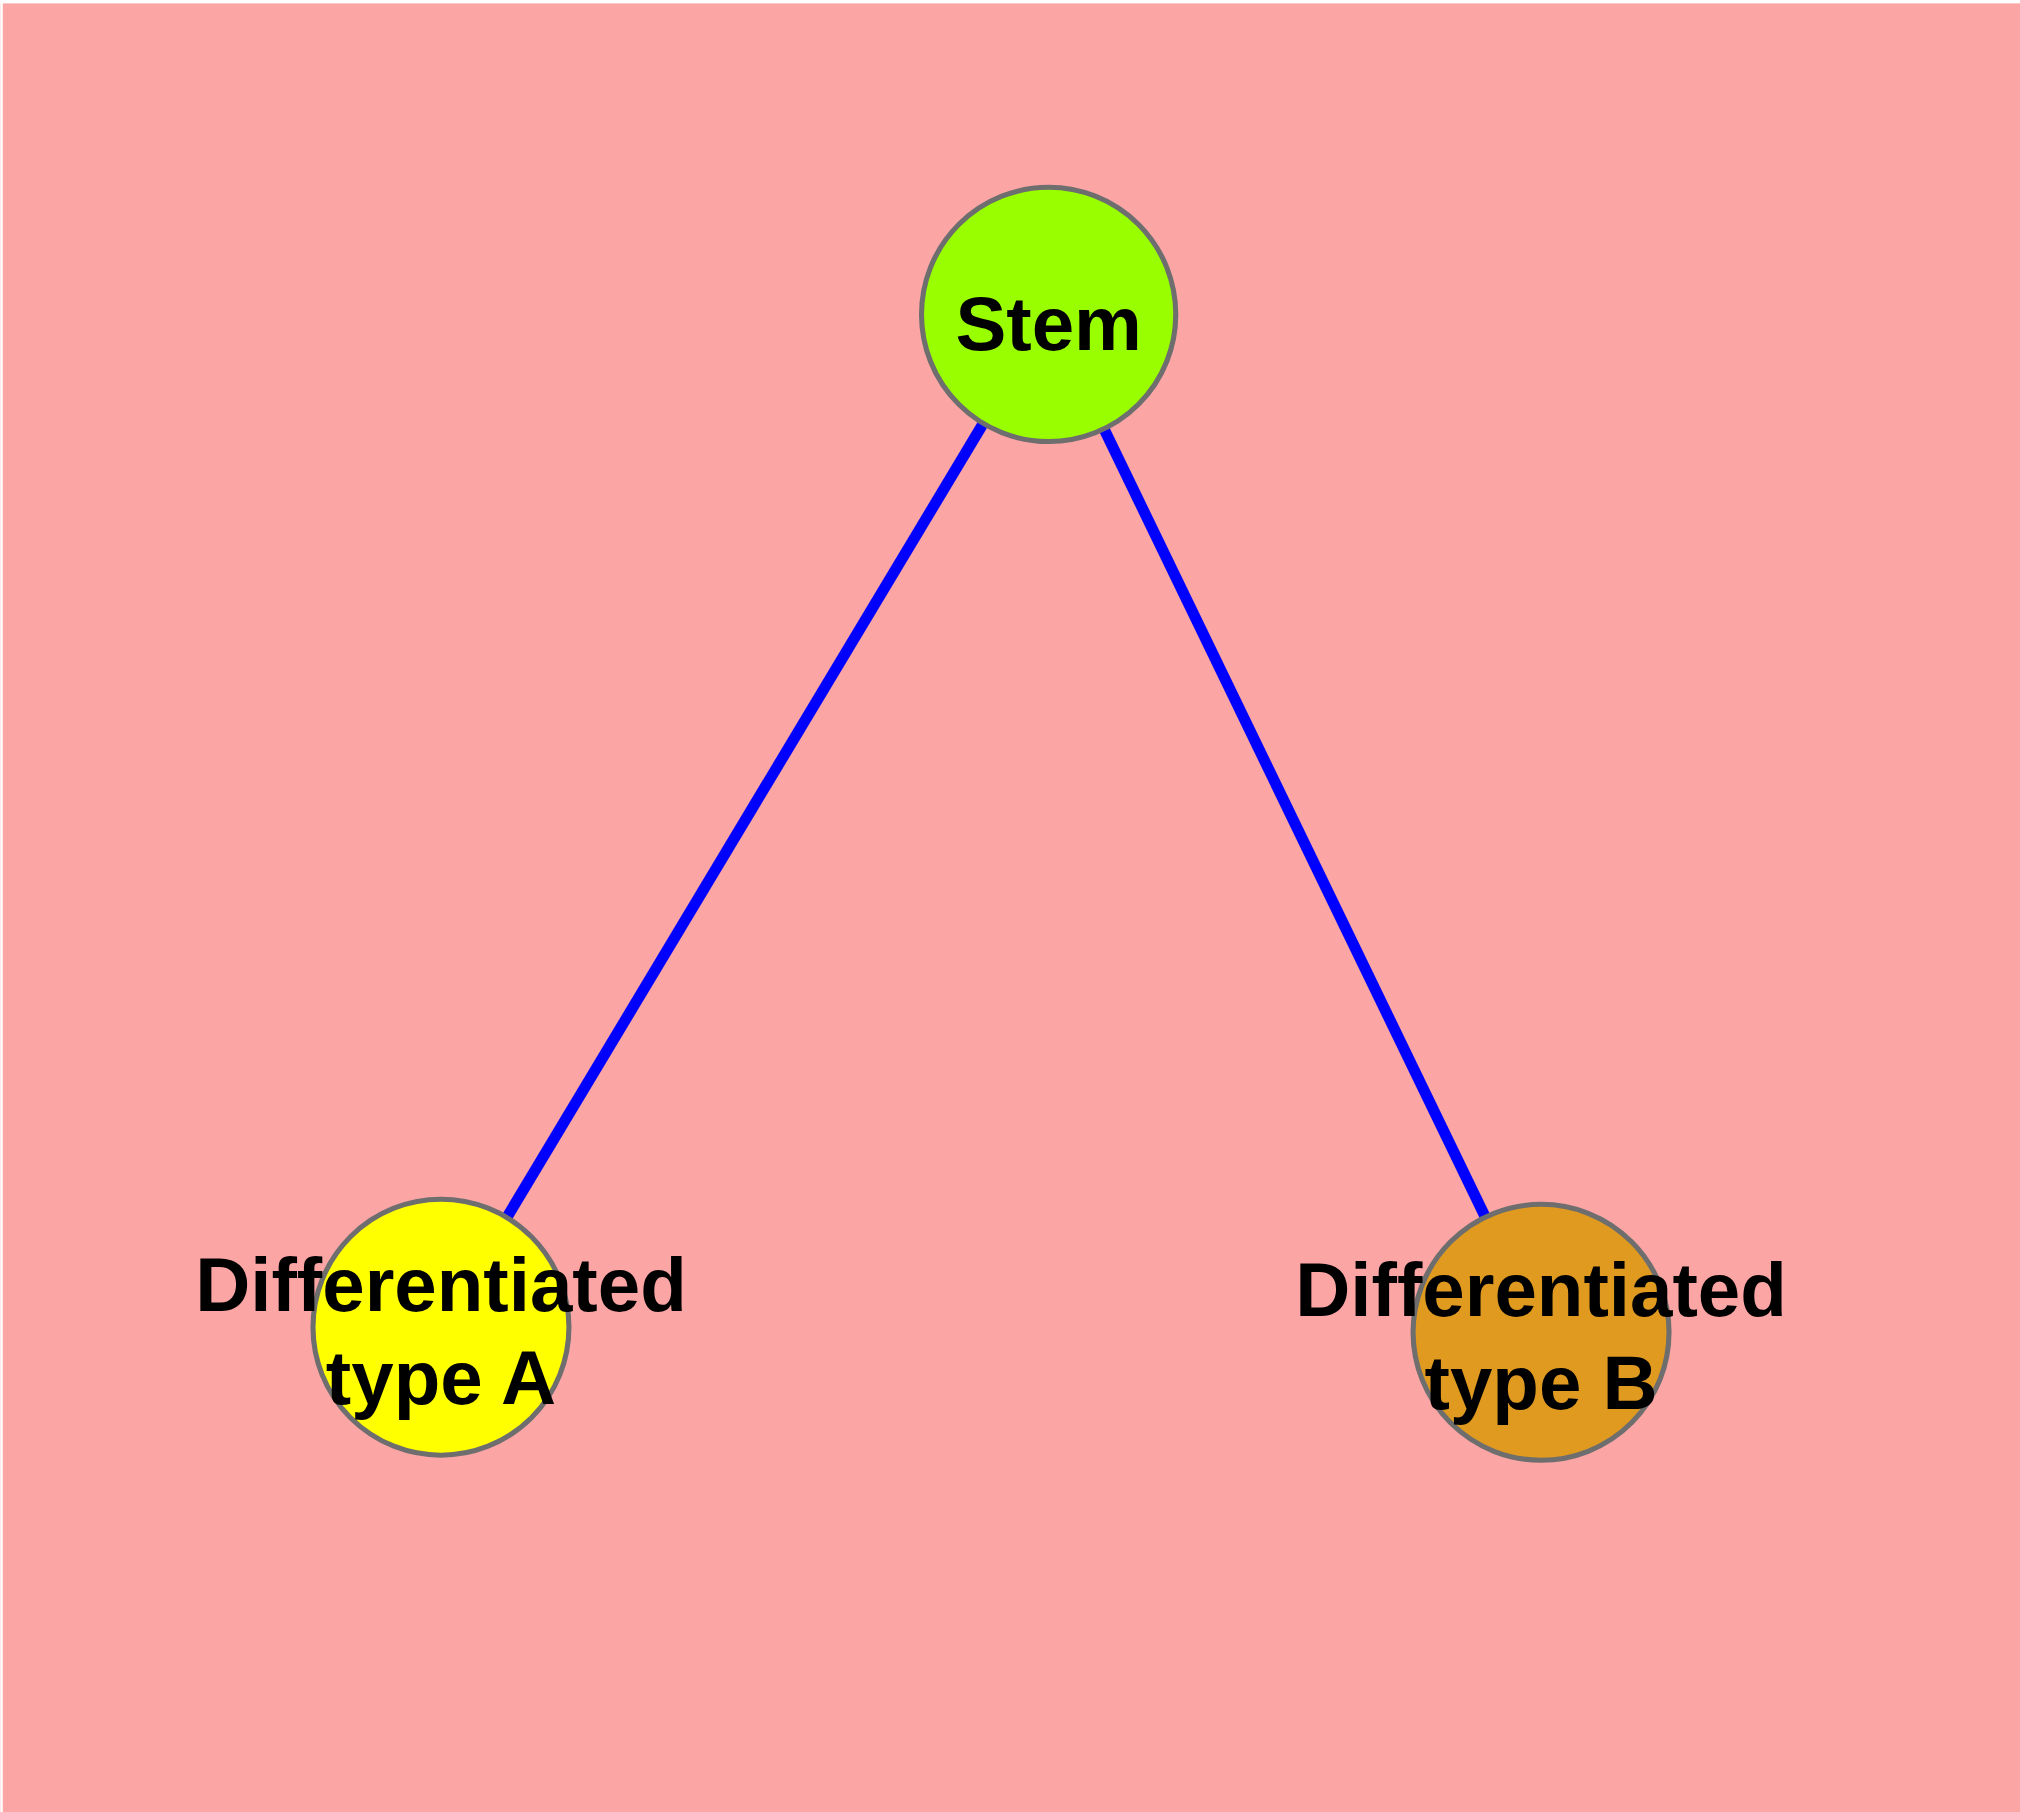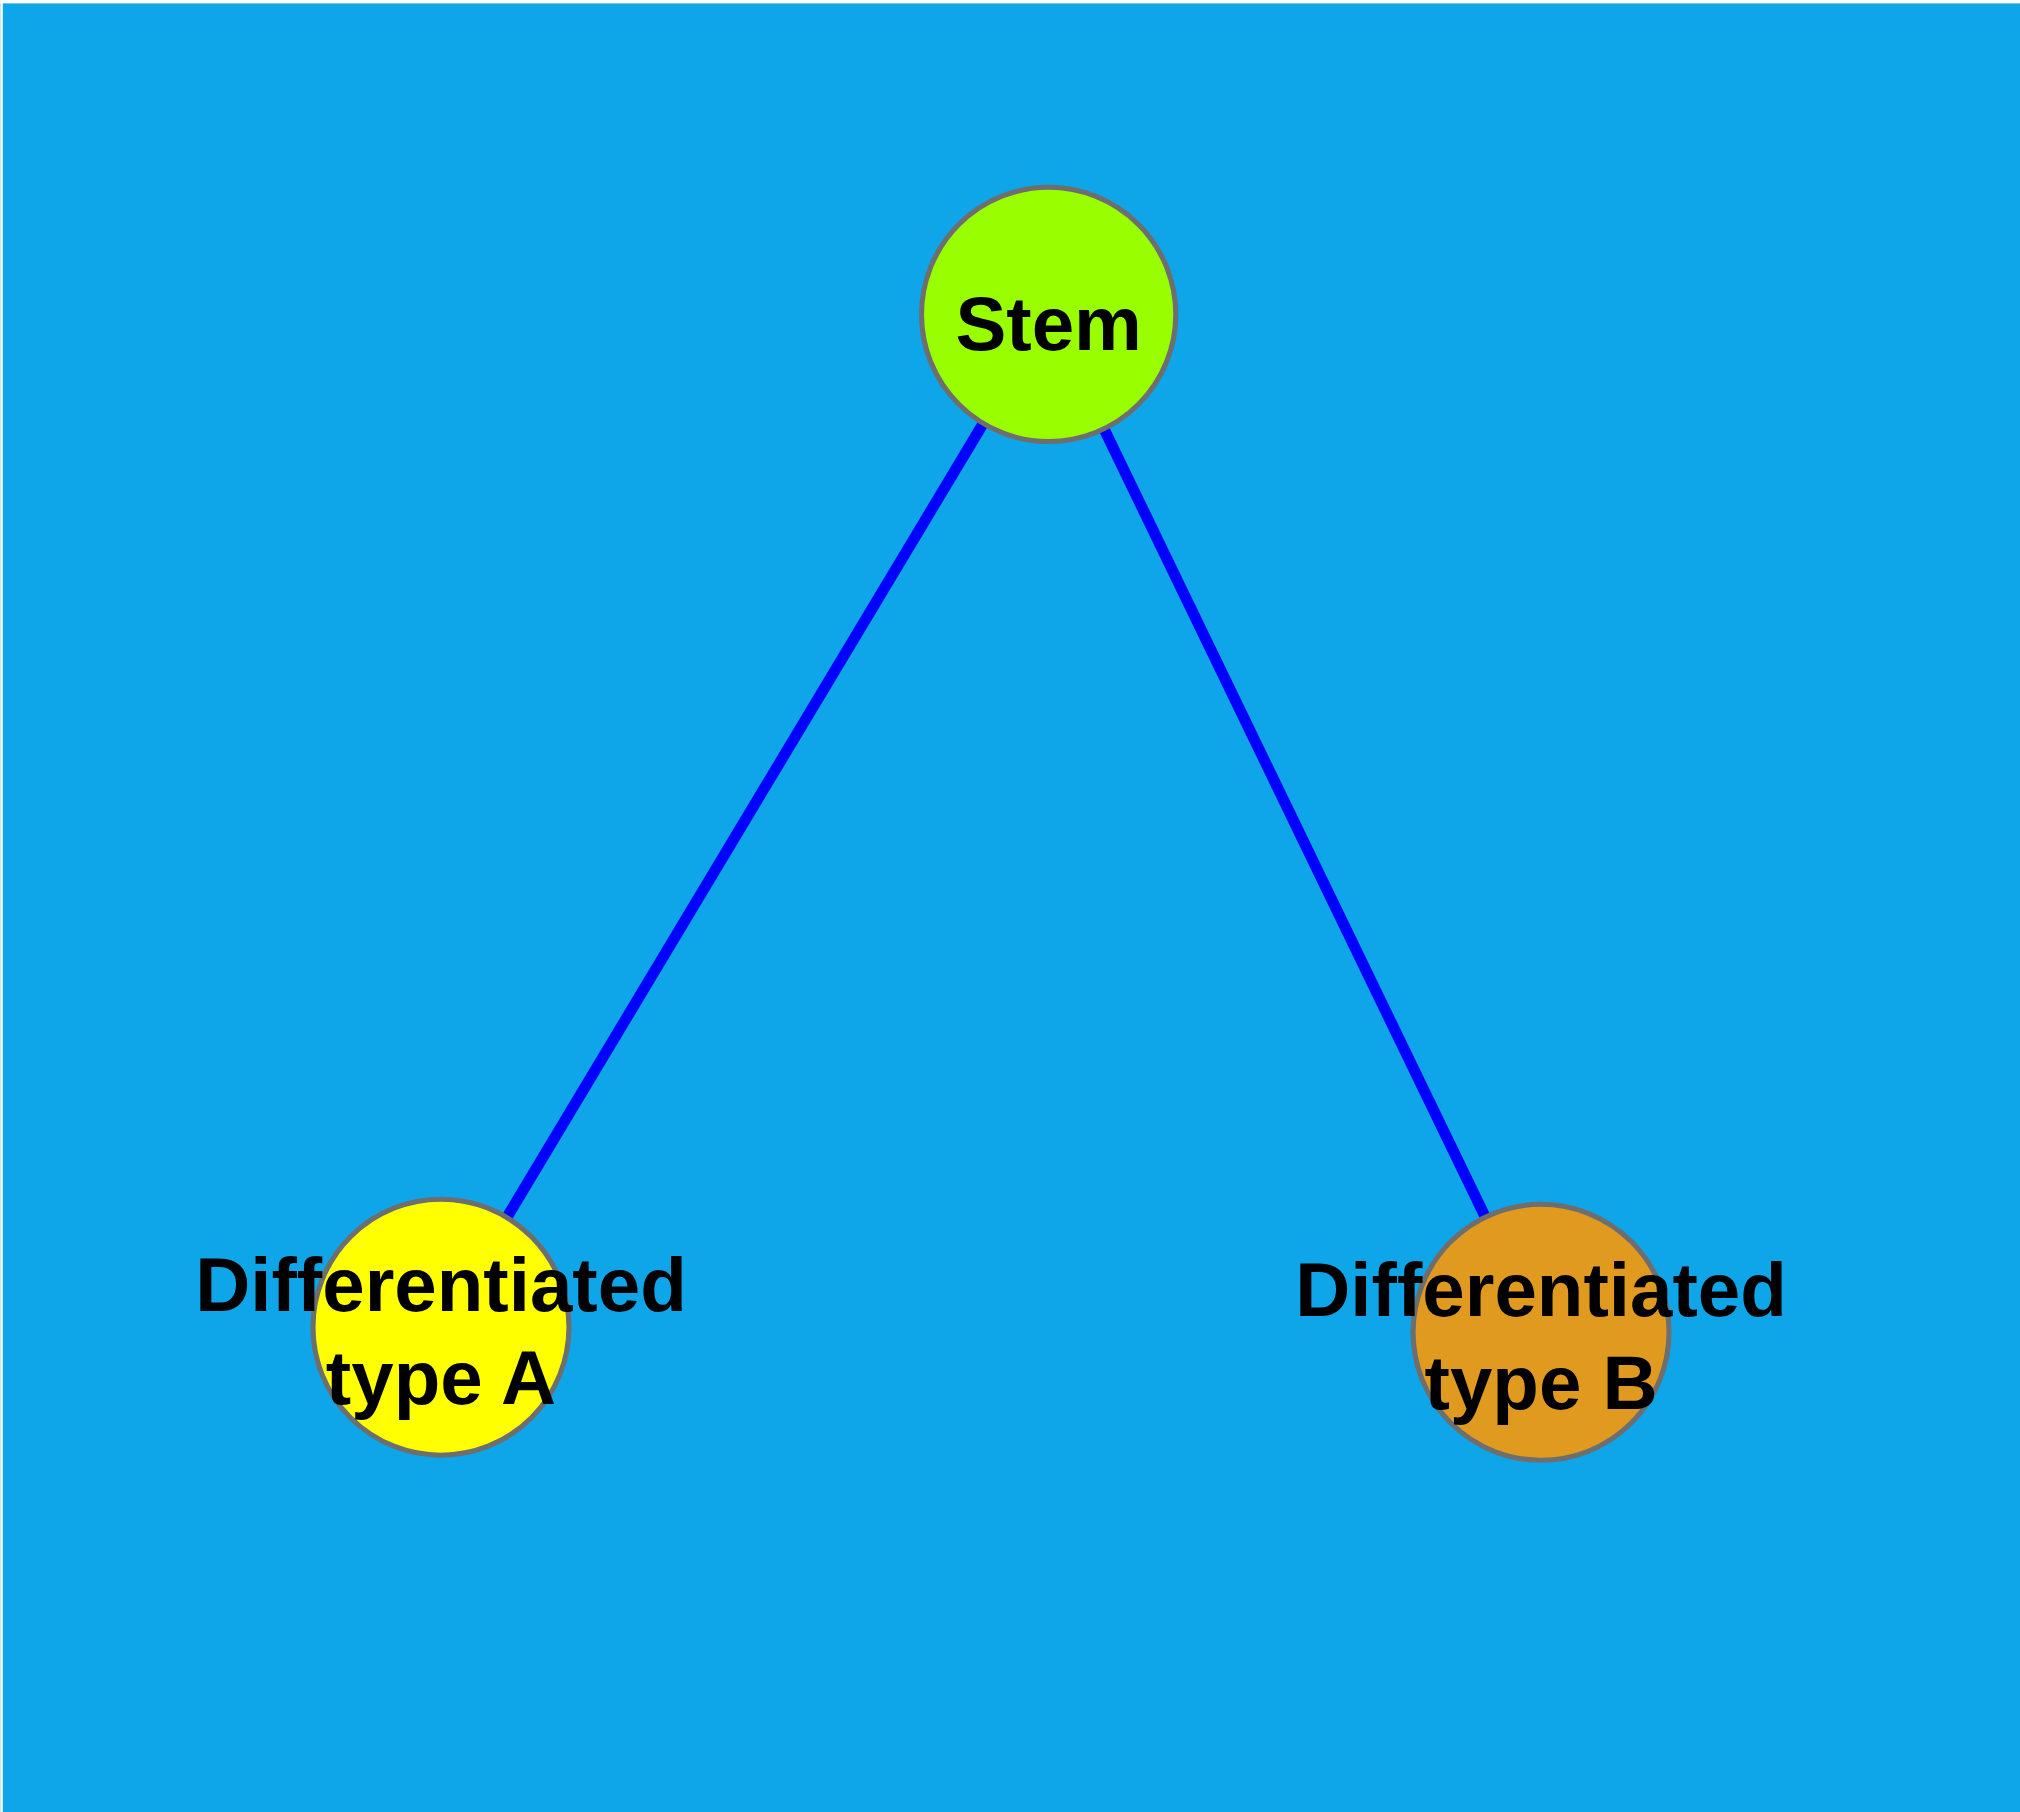--- a/index.html
+++ b/index.html
@@ -14,21 +14,21 @@
   svg { display: block; width: 100%; height: 100%; }
   .node-label {
     font-family: "Liberation Sans", sans-serif;
     font-weight: bold;
     font-size: 90px;
   }
 </style>
 </head>
 <body>
 
-<div class="canvas" style="background-color: #0ea5e9;">
+<div class="canvas" style="background-color: #fca5a5;">
   <svg id="graph" viewBox="0 0 2384 2138" xmlns="http://www.w3.org/2000/svg">
     <g id="trim-layer">
         <rect x="0" y="0" width="2384" height="4" fill="#FFFFFF"></rect>
         <rect x="0" y="0" width="3" height="2138" fill="#FFFFFF"></rect>
       </g>
     <g id="edges-layer">
         <line x1="1237" y1="371" x2="520" y2="1566" stroke="#0000FF" stroke-width="13"></line>
         <line x1="1237" y1="371" x2="1818" y2="1572" stroke="#0000FF" stroke-width="13"></line>
       </g>
     <g id="nodes-layer">

